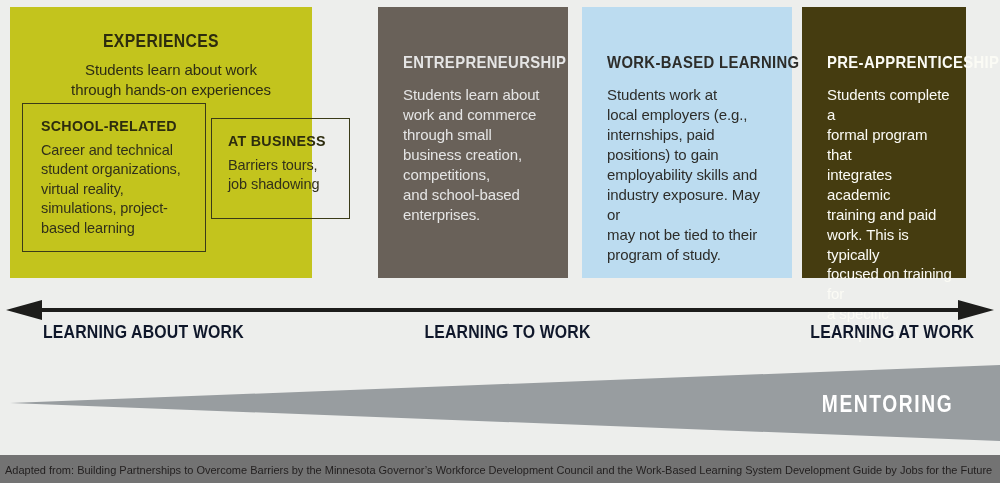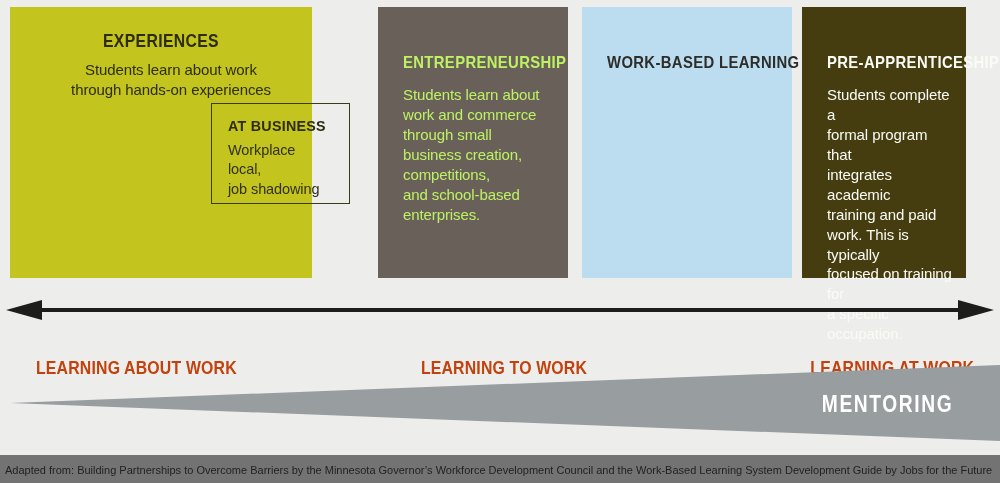--- a/index.html
+++ b/index.html
@@ -7,21 +7,21 @@
     position:relative; width:1000px; height:483px; overflow:hidden;
     background:#ffffff;
     font-family:"Liberation Sans","DejaVu Sans",sans-serif;
     -webkit-font-smoothing:antialiased;
   }
   .diagram-bg{position:absolute; left:0; top:0; right:0; height:455px; background:var(--c-background,#edeeec);}
 
   
   .col{position:absolute; top:7px; height:271px; box-sizing:border-box;}
   .col-experiences{left:10px;  width:302px; background:var(--c-green,#c3c41d); color:#2d2c10;}
-  .col-entrepreneurship{left:378px; width:190px; background:var(--c-brown,#696159); color:#bef264; padding:46px 16px 0 25px;}
+  .col-entrepreneurship{left:378px; width:190px; background:var(--c-brown,#696159); color:#e5e5e5; padding:46px 16px 0 25px;}
   .col-wbl{left:582px; width:210px; background:var(--c-blue,#bcdcf0); color:#2d2d2a; padding:46px 16px 16px 25px;}
   .col-prea{left:802px; width:164px; background:var(--c-olive,#453c10); color:#fbfbf5; padding:46px 12px 0 25px;}
 
   .panel-title{
     margin:0 0 13px 0; font-size:16.5px; font-weight:bold; letter-spacing:.4px;
     white-space:nowrap; transform:scaleX(.9); transform-origin:left center;
   }
   .panel-body{margin:0; font-size:15px; line-height:1.33; white-space:pre-line; letter-spacing:-.1px;}
 
   
@@ -31,32 +31,32 @@
     color:#2d2c0e;
   }
   .exp-subtitle{
     margin:8px 0 0 0; text-align:center; font-size:15px; line-height:1.35;
     white-space:pre-line; color:#2e2d14; letter-spacing:-.1px;padding-left:20px;
   }
   .subbox{
     position:absolute; box-sizing:border-box; border:1px solid #3b3b18;
   }
   .subbox-school{left:12px; top:96px; width:184px; height:149px; padding:13px 10px 0 18px;}
-  .subbox-business{left:201px; top:96px; width:139px; height:101px; padding:13px 20px 0 16px;}
+  .subbox-business{left:201px; top:111px; width:139px; height:101px; padding:13px 20px 0 16px;}
   .subbox h3{
     margin:0 0 6px 0; font-size:15.5px; font-weight:bold; letter-spacing:.3px;
     white-space:nowrap; transform:scaleX(.92); transform-origin:left center; color:#2d2c0e;
   }
   .subbox p{margin:0; font-size:14.5px; line-height:1.34; white-space:pre-line; color:#32311a; letter-spacing:-.1px;}
 
   
   .axis-arrow{position:absolute; left:0; top:296px; width:1000px; height:30px; display:block;}
   .axis-arrow line{stroke:var(--c-black,#1d1d1b); stroke-width:4.2;}
   .axis-arrow polygon{fill:var(--c-black,#1d1d1b);}
-  .axis-labels{position:absolute; left:8px; right:0; top:322px; height:24px; color:#c2410c;margin-top:36px;}
+  .axis-labels{position:absolute; left:15px; right:0; top:322px; height:24px; color:#0f172a;}
   .axis-label{font-size:18px; font-weight:bold; letter-spacing:.2px; white-space:nowrap;}
   .axis-label-left{position:absolute; left:28px; transform:scaleX(.88); transform-origin:left center;}
   .axis-label-center{position:absolute; left:0; right:0; text-align:center; transform:scaleX(.88); transform-origin:center;}
   .axis-label-right{position:absolute; right:26px; transform:scaleX(.88); transform-origin:right center;}
 
   
   .mentor-tri{position:absolute; left:0; top:358px; width:1000px; height:92px; display:block;}
   .mentor-tri polygon{fill:var(--c-gray,#989da0);}
   .mentor-label{
     position:absolute; right:47px; top:390px; color:#ffffff;
@@ -74,40 +74,56 @@
 </head>
 <body>
 
 <div class="stage">
   <div class="diagram-bg"></div>
 
   <section class="col col-experiences">
     <h2 class="exp-title">EXPERIENCES</h2>
     <p class="exp-subtitle">Students learn about work
 through hands-on experiences</p>
+    <div class="subbox subbox-school">
+      <h3>SCHOOL-RELATED</h3>
+      <p>Career and technical
+student organizations,
+virtual reality,
+simulations, project-
+based learning</p>
+    </div>
     <div class="subbox subbox-business">
       <h3>AT BUSINESS</h3>
-      <p>Workplace local,
+      <p>Barriers tours,
 job shadowing</p>
     </div>
   </section>
 
   <section class="col col-entrepreneurship">
     <h2 class="panel-title">ENTREPRENEURSHIP</h2>
     <p class="panel-body">Students learn about
 work and commerce
 through small
 business creation,
 competitions,
 and school-based
 enterprises.</p>
   </section>
 
   <section class="col col-wbl">
     <h2 class="panel-title">WORK-BASED LEARNING</h2>
+    <p class="panel-body">Students work at
+local employers (e.g.,
+internships, paid
+positions) to gain
+employability skills and
+industry exposure. May or
+may not be tied to their
+program of study.</p>
   </section>
 
   <section class="col col-prea">
     <h2 class="panel-title">PRE-APPRENTICESHIP</h2>
     <p class="panel-body">Students complete a
 formal program that
 integrates academic
 training and paid
 work. This is typically
 focused on training for

